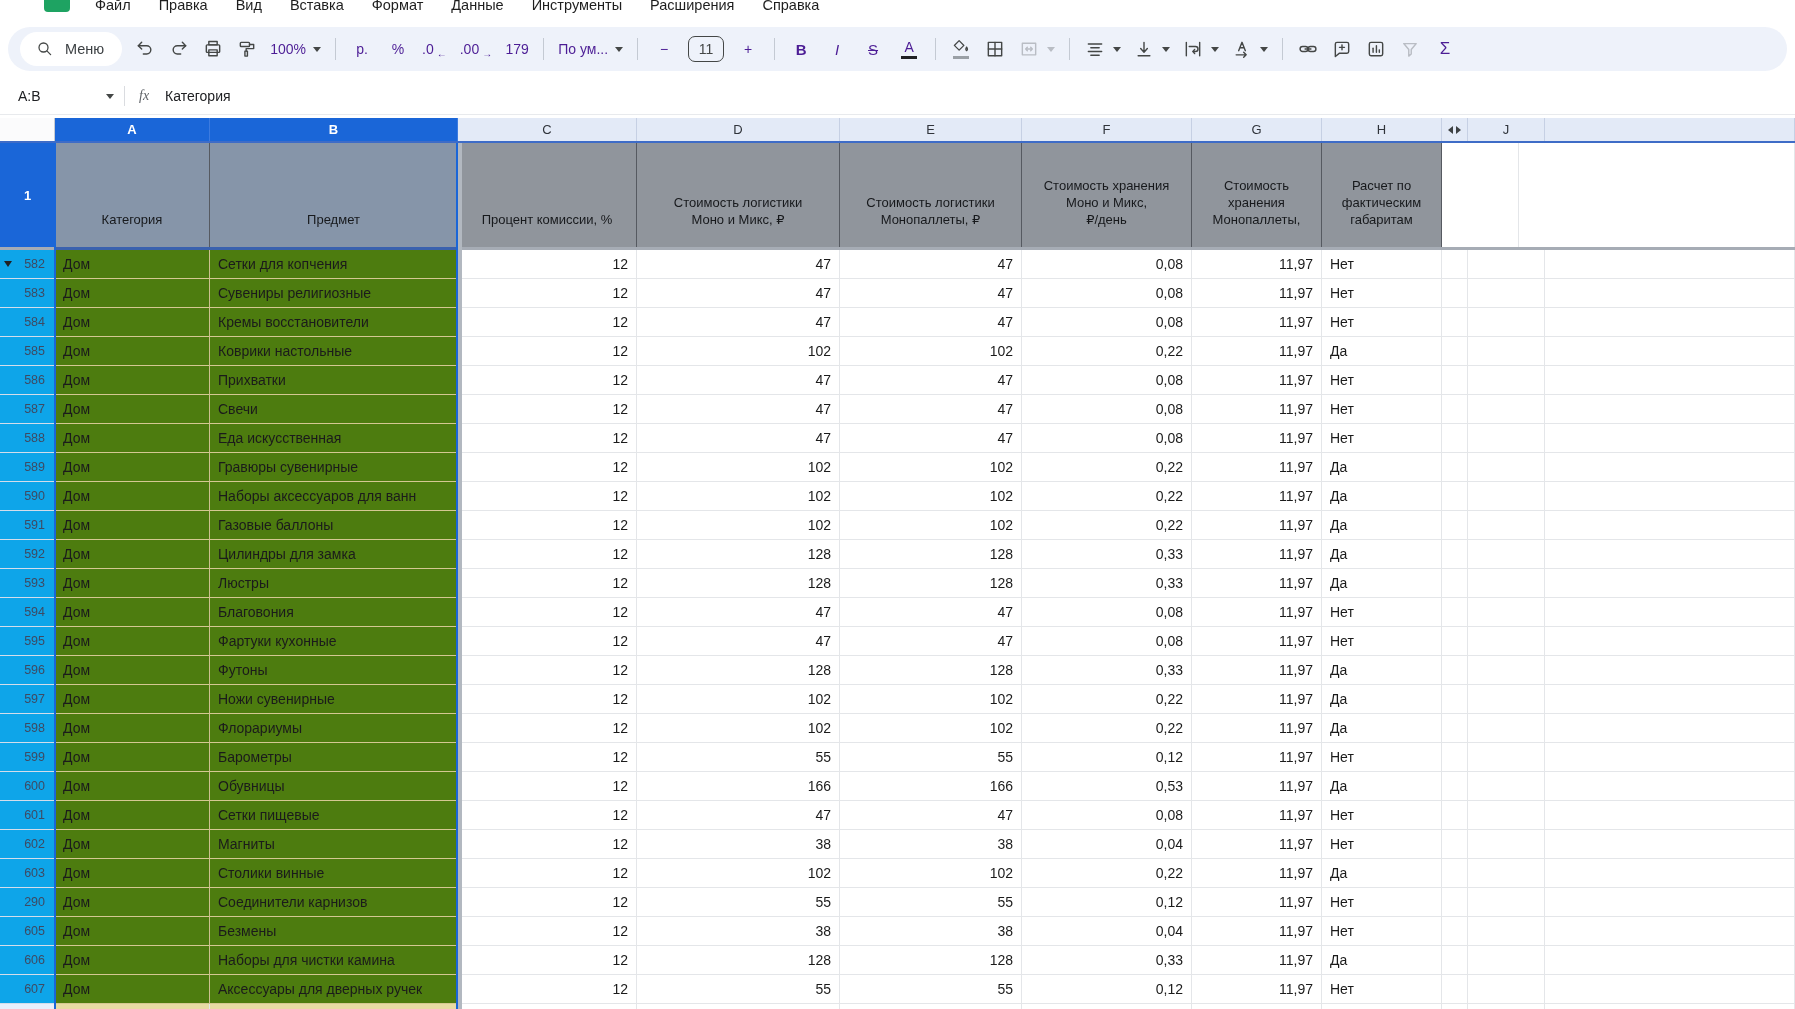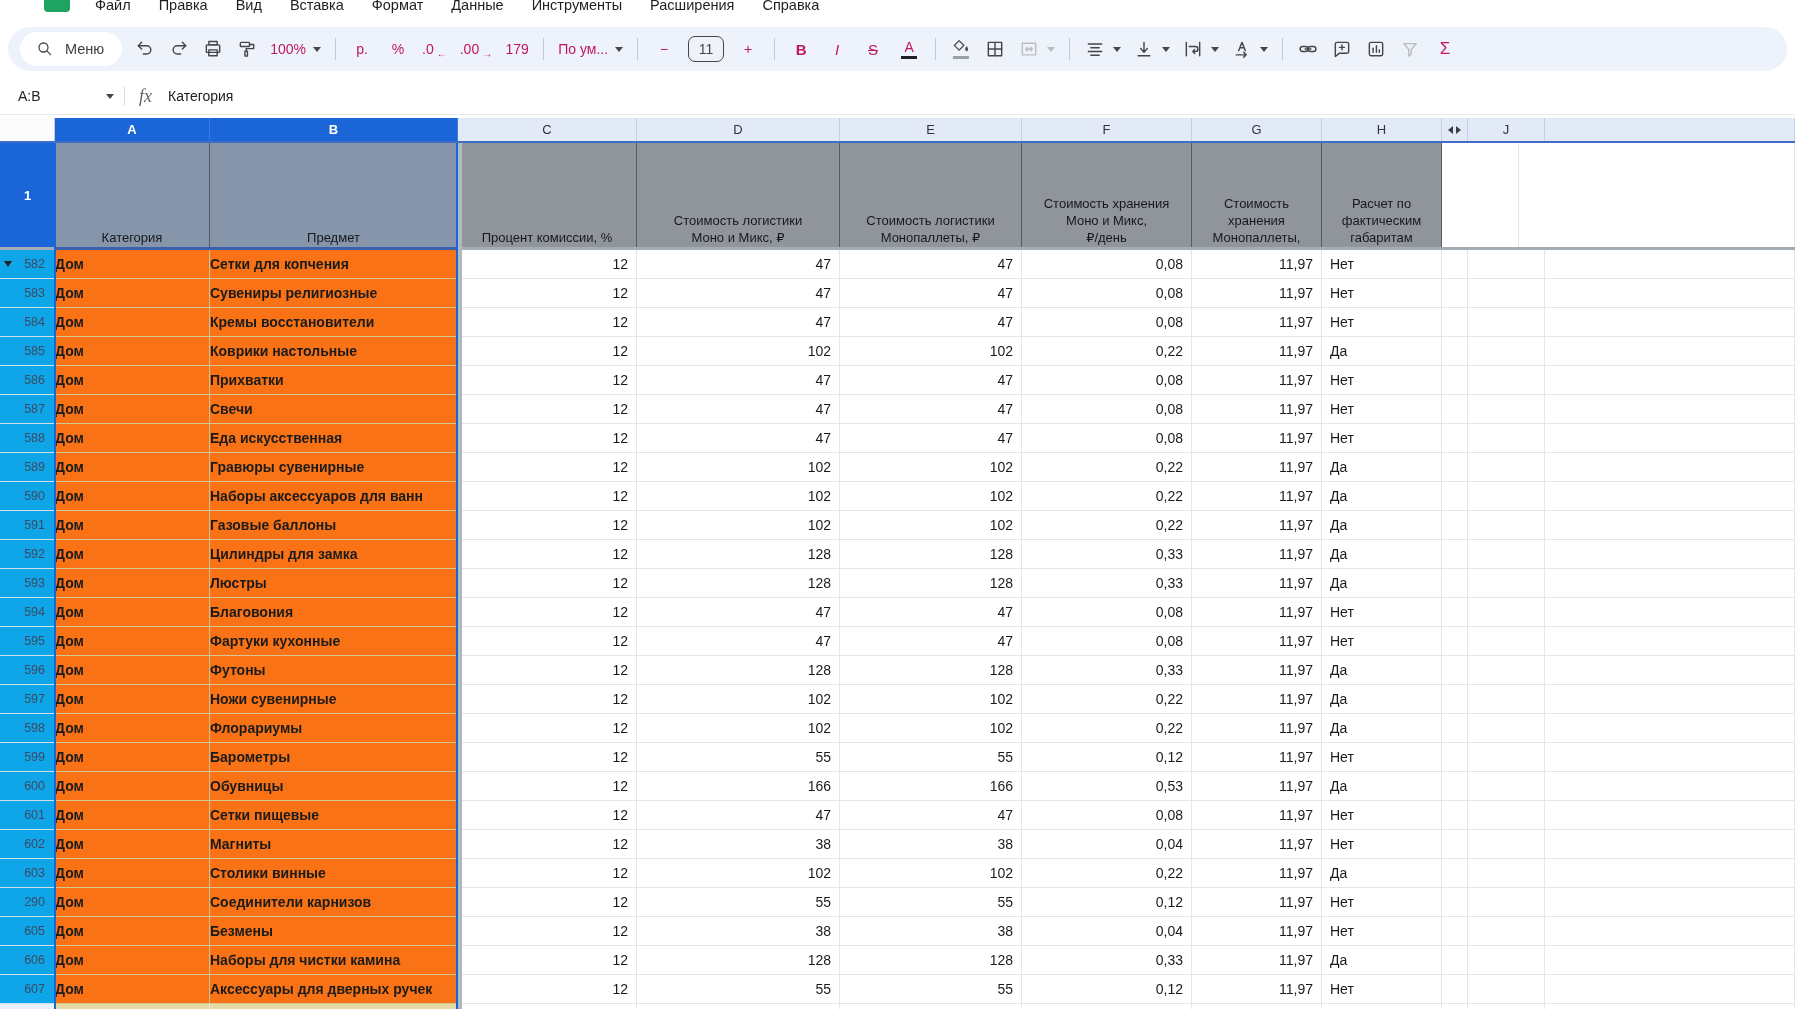--- a/index.html
+++ b/index.html
@@ -14,21 +14,21 @@
     font-size:14.5px; color:#1f1f1f; }
   .menus span { cursor:default; }
 
   
   .toolbar { height:56px; background:#fff; padding:5px 8px 7px; }
   .toolbar-pill { height:44px; background:#eef2fa; border-radius:22px;
     display:flex; align-items:center; padding:0 12px; gap:12px; color:#444746; }
   .searchpill { background:#fff; border-radius:18px; height:34px; display:flex;
     align-items:center; gap:9px; padding:0 18px 0 14px; font-size:14.5px; color:#3c4043; }
   .tbtn { display:flex; align-items:center; justify-content:center; gap:4px;
-    min-width:24px; height:28px; font-size:14px; color:#be185d; white-space:nowrap; }
+    min-width:24px; height:28px; font-size:14px; color:#4c1d95; white-space:nowrap; }
   .tdiv { width:1px; height:22px; background:#c4cad3; margin:0 2px; }
   .caret { width:0; height:0; border-left:4px solid transparent;
     border-right:4px solid transparent; border-top:5px solid #444746; margin-left:3px; }
   .caret.gray { border-top-color:#b9bdc4; }
   .ticon { width:22px; height:22px; display:flex; align-items:center; justify-content:center; }
   .ticon svg { stroke:#444746; fill:none; stroke-width:1.7; stroke-linecap:round; stroke-linejoin:round; }
   .ticon.gray svg { stroke:#b9bdc4; }
   .sub { font-size:10px; position:relative; top:4px; left:-1px; }
   .sizebox { width:36px; height:26px; border:1.5px solid #444746; border-radius:7px;
     display:flex; align-items:center; justify-content:center; font-size:14px; }
@@ -38,21 +38,21 @@
   .abar { display:flex; flex-direction:column; align-items:center; line-height:1; }
   .abar .bar { width:16px; height:3px; background:#202124; margin-top:2px; }
   .abar .bar.gray { background:#9aa0a6; }
   .sigma { font-size:17px; font-weight:500; }
 
   
   .formulabar { height:37px; display:flex; align-items:center; background:#fff;
     border-bottom:1px solid #e8eaed; padding-left:18px; font-size:14px; }
   .namebox { width:96px; display:flex; align-items:center; justify-content:space-between; color:#202124; }
   .fbar-div { width:1px; height:20px; background:#dadce0; margin:0 14px 0 10px; }
-  .fx { font-style:italic; color:#5f6368; font-size:18px; margin-right:16px; font-family:"Liberation Serif",serif; }
+  .fx { font-style:italic; color:#5f6368; font-size:14px; margin-right:16px; font-family:"Liberation Serif",serif; }
   .fvalue { color:#202124; }
 
   
   .grid { position:relative; width:1795px; margin-top:3px; }
   .w-gut{width:55px;flex:none} .w-a{width:155px;flex:none} .w-b{width:248px;flex:none}
   .w-c{width:179px;flex:none} .w-d{width:203px;flex:none} .w-e{width:182px;flex:none}
   .w-f{width:170px;flex:none} .w-g{width:130px;flex:none} .w-h{width:120px;flex:none}
   .w-i{width:26px;flex:none} .w-j{width:77px;flex:none} .w-k{flex:1}
 
   .colheaders { display:flex; height:25px; background:#e3eaf7; border-bottom:2px solid #3e6cc7; }
@@ -64,33 +64,33 @@
   .tri-l { width:0; height:0; border-top:4px solid transparent; border-bottom:4px solid transparent;
     border-right:5px solid #3c4043; }
   .tri-r { width:0; height:0; border-top:4px solid transparent; border-bottom:4px solid transparent;
     border-left:5px solid #3c4043; }
 
   .row1 { display:flex; height:104px; }
   .r1gut { background:#1a66d8; color:#fff; font-size:13px; font-weight:700;
     display:flex; align-items:center; justify-content:center; }
   .r1cell { background:#90959c; color:#17191c; font-size:13px; line-height:1.32;
     display:flex; flex-direction:column; justify-content:flex-end; align-items:center;
-    text-align:center; padding:0 3px 1px; border-right:1px solid #565a61; white-space:pre-line; }
+    text-align:center; padding:0 3px 19px; border-right:1px solid #565a61; white-space:pre-line; }
   .r1cell.sel { background:#8695a9; }
   .r1cell.blank { background:#fff; border-right:1px solid #e4e6e9; }
 
   .frozenband { display:flex; height:3px; }
   .fb-gut { background:#a6acb5; } .fb-sel { background:#3a61ae; } .fb-rest { background:#a6acb5; }
 
   .grow { display:flex; height:29px; }
   .cell { font-size:14px; color:#1b1b1b; line-height:28px; border-right:1px solid #e4e6e9;
     border-bottom:1px solid #e4e6e9; overflow:hidden; white-space:nowrap; background:#fff; }
   .gut { background:#0ea5e9; border-right:1px solid #c7cdd6; border-bottom:1px solid #d4ddeb;
     color:#3e4a63; font-size:12.5px; text-align:right; padding-right:9px; position:relative; }
-  .ca,.cb { background:#f97316; padding-left:0; border-right-color:#cdc090; border-bottom-color:#d5c892;font-weight:bold; }
+  .ca,.cb { background:#4d7c0f; padding-left:8px; border-right-color:#cdc090; border-bottom-color:#d5c892; }
   .num { text-align:right; padding-right:8px; }
   .ch { padding-left:8px; }
   .rowmark { position:absolute; left:4px; top:11px; width:0; height:0;
     border-left:4.5px solid transparent; border-right:4.5px solid transparent;
     border-top:6px solid #202124; }
   .sliver { display:flex; height:5px; }
   .sliver div { border-right:1px solid #e4e6e9; }
   .sliver .sgut { background:#e8f0fd; } .sliver .stan { background:#e7dba4; } .sliver .sw { background:#fff; }
 
   

